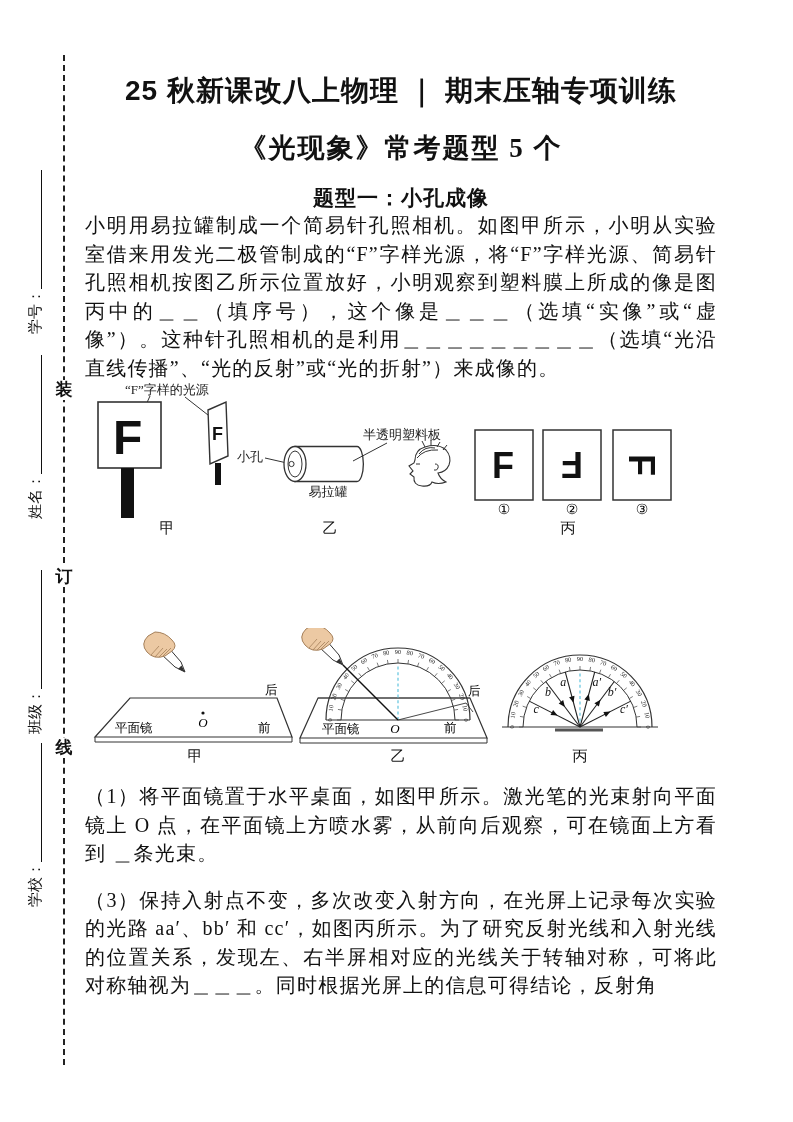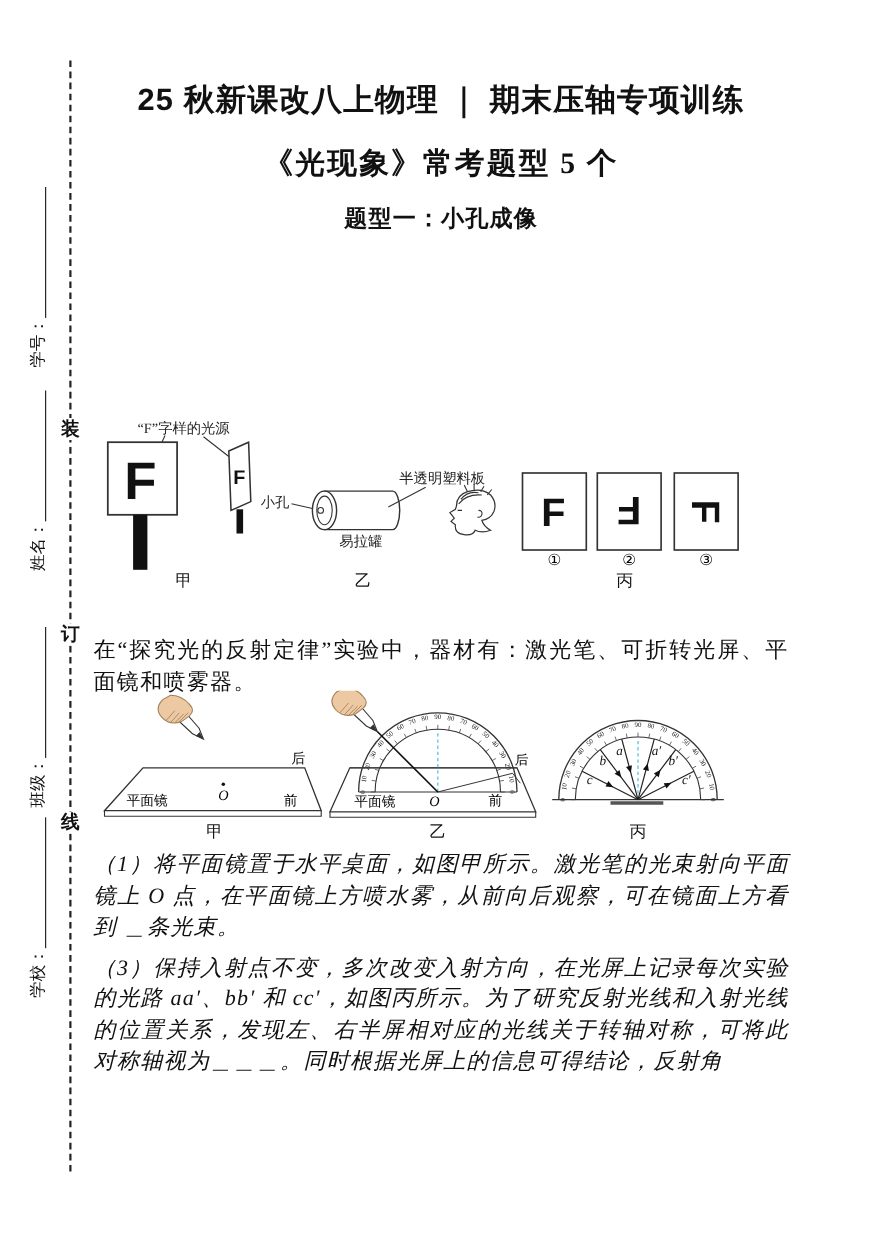--- a/index.html
+++ b/index.html
@@ -17,21 +17,21 @@
   
   .col{position:absolute;left:85px;width:632px;}
   .title{top:72px;text-align:center;font-family:"Liberation Sans","DejaVu Sans",sans-serif;
          font-weight:bold;font-size:28px;letter-spacing:1px;}
   .subtitle{top:130px;text-align:center;font-weight:bold;font-size:27px;letter-spacing:2px;}
   .h-sec{text-align:center;font-weight:bold;font-size:21px;letter-spacing:1px;}
   .h1{top:184px;} .h2{top:544px;}
   .para{font-size:20px;line-height:28.5px;letter-spacing:1.2px;text-align:justify;}
   .p1{top:211px;} .p2{top:577px;}
   .items{top:764px;}
-  .items p{margin:8px 0 1px 0;font-style:italic;}
+  .items p{margin:18px 0 1px 0;}
   .fig{position:absolute;left:85px;}
   #fig1{top:382px;} #fig2{top:628px;}
   svg text{font-family:"Liberation Serif","DejaVu Serif",serif;}
   .flab{font-size:13px;fill:#222;}
   .cap{font-size:15px;fill:#111;}
   .bigF{font-family:"Liberation Sans","DejaVu Sans",sans-serif;font-weight:bold;fill:#111;}
   .ital{font-style:italic;}
 </style>
 </head>
 <body>
@@ -56,21 +56,21 @@
       <span class="m-line"></span>
   </div>
   <div class="m-field" style="top:813px">
     <span class="lab">学校：</span>
       <span class="m-line"></span>
   </div>
 
   <div class="col title">25 秋新课改八上物理 ｜ 期末压轴专项训练</div>
   <div class="col subtitle">《光现象》常考题型 5 个</div>
   <div class="col h-sec h1">题型一：小孔成像</div>
-  <div class="col para p2">在“探究光的反射定律”实验中，器材有：激光笔、可折转光屏、平面镜和喷雾器。</div>
+  <div class="col para p1">小明用易拉罐制成一个简易针孔照相机。如图甲所示，小明从实验室借来用发光二极管制成的“F”字样光源，将“F”字样光源、简易针孔照相机按图乙所示位置放好，小明观察到塑料膜上所成的像是图丙中的＿＿（填序号），这个像是＿＿＿（选填“实像”或“虚像”）。这种针孔照相机的是利用＿＿＿＿＿＿＿＿＿（选填“光沿直线传播”、“光的反射”或“光的折射”）来成像的。</div>
   <div class="col para items">
     <p>（1）将平面镜置于水平桌面，如图甲所示。激光笔的光束射向平面镜上 O 点，在平面镜上方喷水雾，从前向后观察，可在镜面上方看到 ＿条光束。</p>
     <p>（3）保持入射点不变，多次改变入射方向，在光屏上记录每次实验的光路 aa′、bb′ 和 cc′，如图丙所示。为了研究反射光线和入射光线的位置关系，发现左、右半屏相对应的光线关于转轴对称，可将此对称轴视为＿＿＿。同时根据光屏上的信息可得结论，反射角</p>
   </div>
 
   <svg id="fig1" class="fig" width="640" height="156" viewBox="0 0 640 156">
 
     <text class="flab" x="40" y="12">“F”字样的光源</text>
     <line x1="65" y1="14" x2="54" y2="38" stroke="#333" stroke-width="1"></line>
     <line x1="100" y1="15" x2="123" y2="33" stroke="#333" stroke-width="1"></line>

